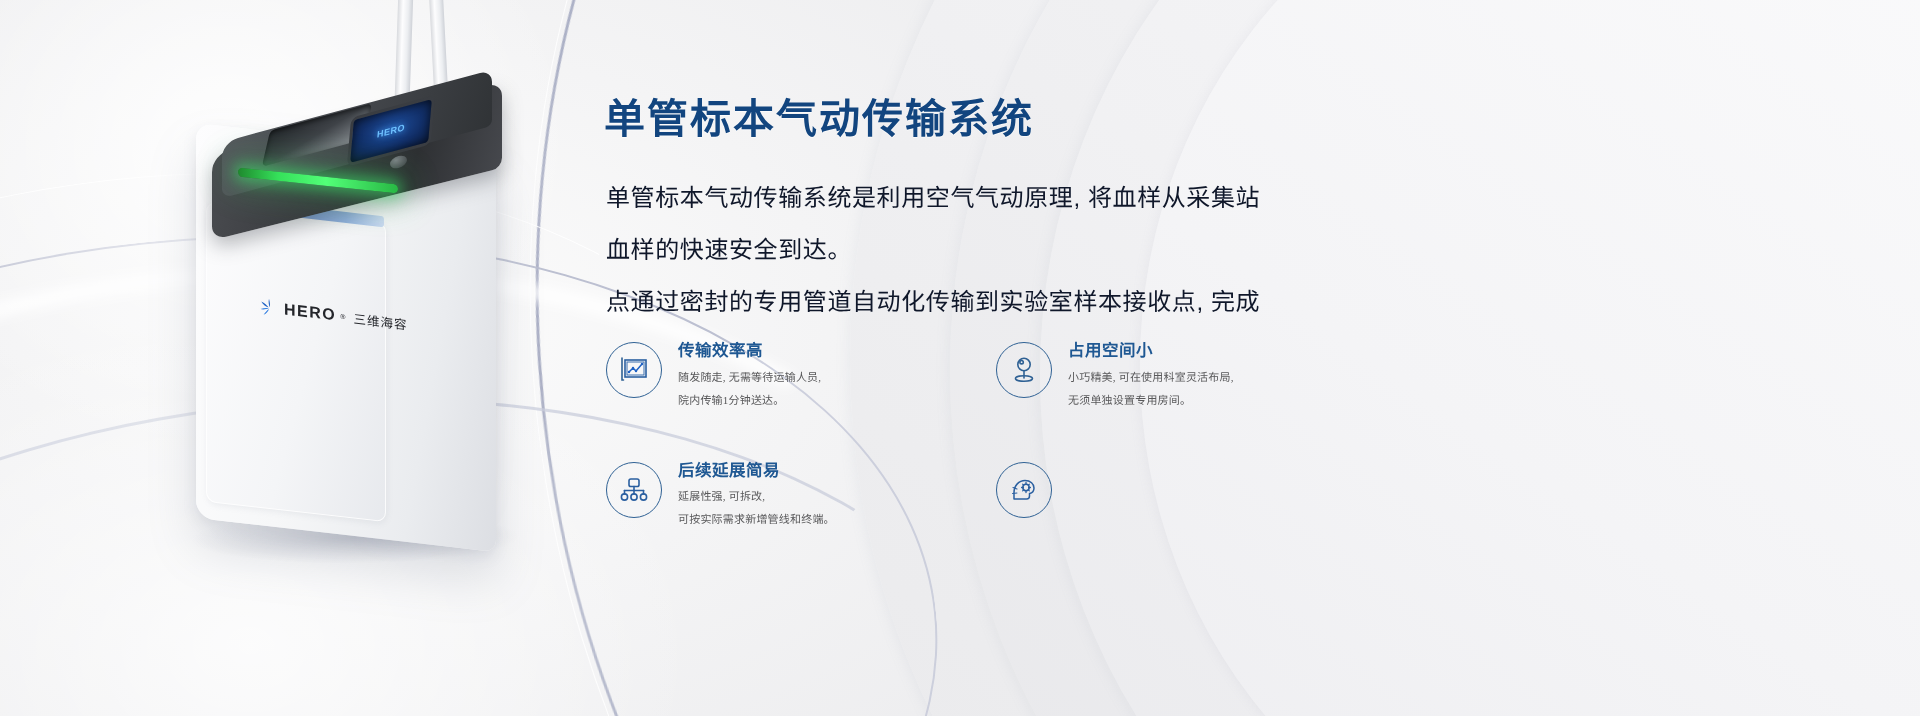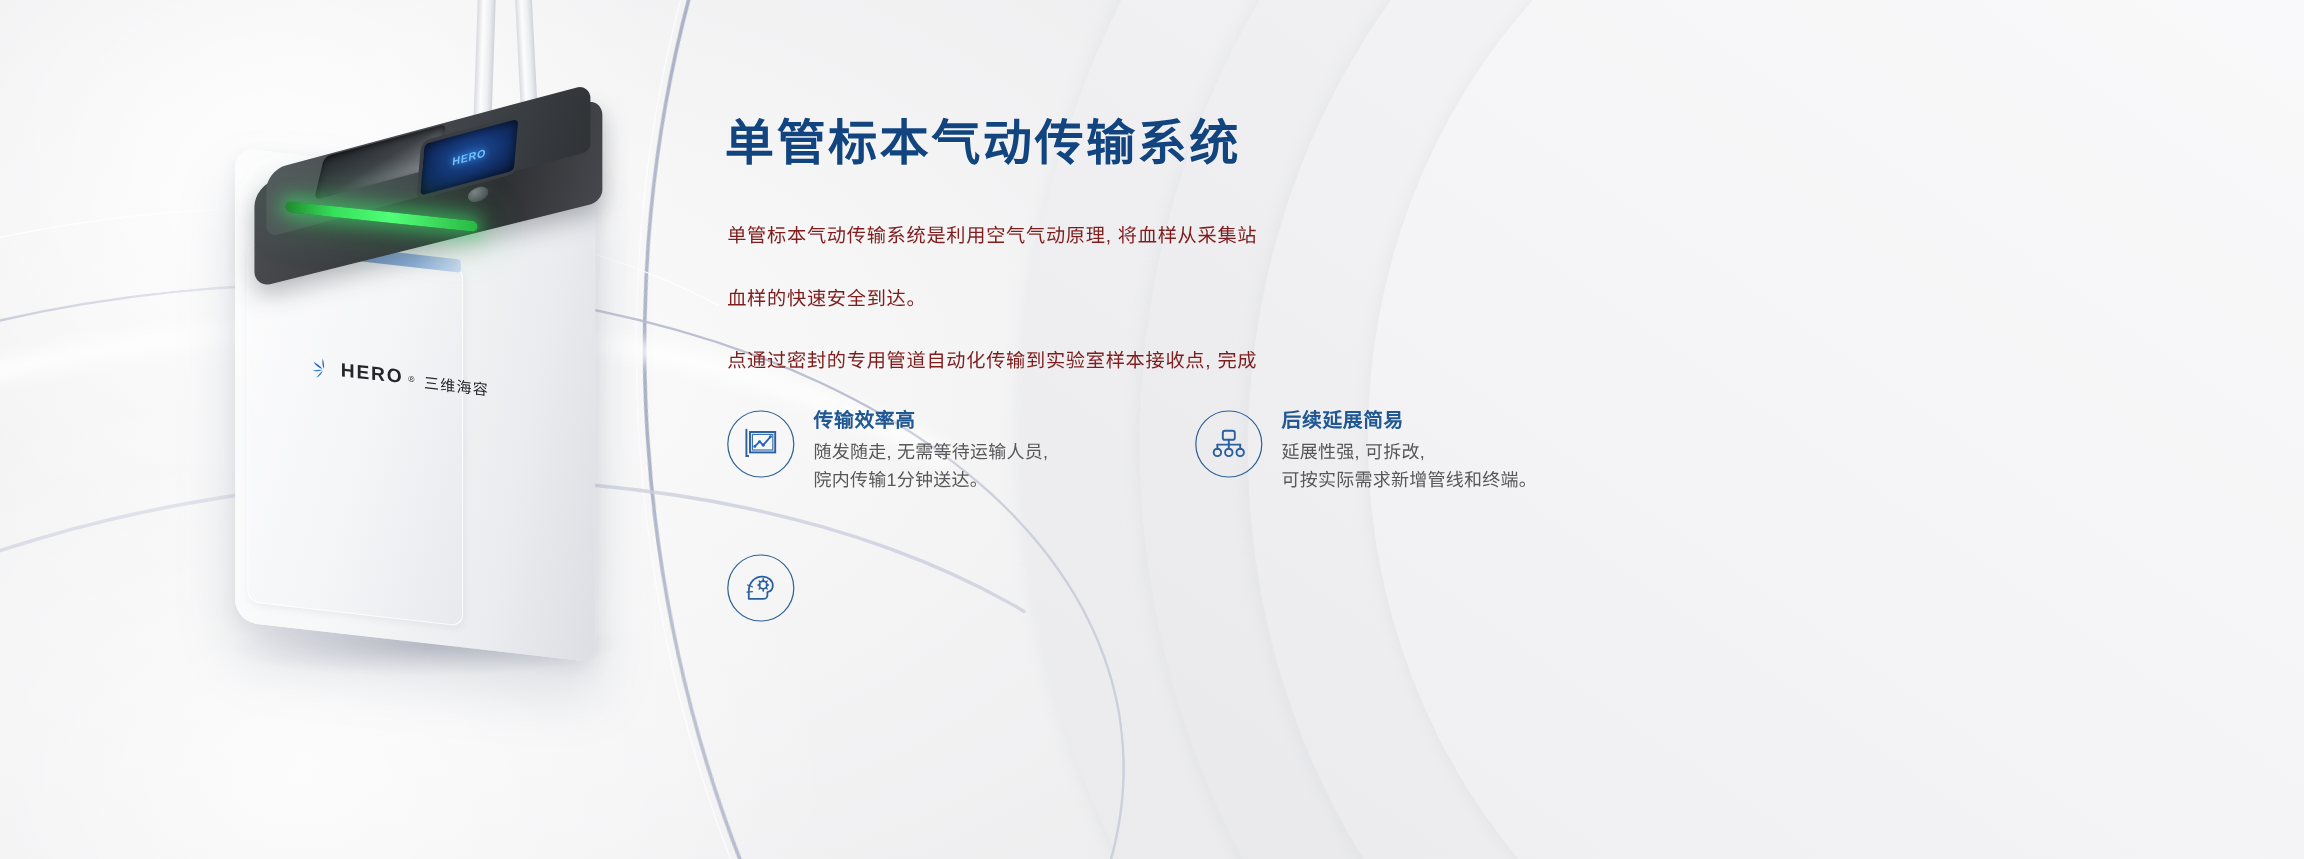--- a/index.html
+++ b/index.html
@@ -251,50 +251,51 @@
     position:absolute; left:0; top:95px;
     font-size:41px; font-weight:bold;
     color:#12457f;
     letter-spacing:2px;
     line-height:1.2;
     text-shadow:0 1px 0 rgba(255,255,255,.6);
   }
   .desc {
     position:absolute; left:2px; top:172px;
     width:660px;
-    font-size:16px;
-    color:#7f1d1d;
+    font-size:24px;
+    color:#0f172a;
     line-height:52px;
     letter-spacing:.6px;
   }
 
   .features {
     position:absolute; left:2px; top:340px;
     width:740px;
     display:grid;
     grid-template-columns:390px 350px;
     grid-template-rows:auto auto;
     row-gap:48px;
+    font-family:Liberation Serif, serif;
   }
   .feature { display:flex; align-items:flex-start; gap:16px; }
   .feat-icon {
     flex:0 0 auto;
     width:56px; height:56px;
     border:1.6px solid #2f6194;
     border-radius:50%;
     display:flex; align-items:center; justify-content:center;
     margin-top:2px;
   }
   .feat-text { padding-top:1px; }
   .feat-title {
     font-size:16.5px; font-weight:bold; color:#1f5893;
     letter-spacing:.5px; margin-bottom:4px; line-height:1.25;
   }
   .feat-desc {
-    font-size:15px; color:#58585a; line-height:23px; letter-spacing:.2px;
+    font-size:11px; color:#58585a; line-height:23px; letter-spacing:.2px;
   }
   .feat-desc div { white-space:nowrap; }
 </style>
 </head>
 <body>
 
 <div id="stage">
 
   <div class="bg-base"></div>
   <div class="lobe1"></div>
@@ -367,20 +368,37 @@
         </span>
         <div class="feat-text">
           <div class="feat-title">传输效率高</div>
           <div class="feat-desc">
             <div>随发随走, 无需等待运输人员,</div>
             <div>院内传输1分钟送达。</div>
           </div>
         </div>
       </div>
 
+      <div class="feature">
+        <span class="feat-icon">
+          <svg width="30" height="30" viewBox="0 0 30 30" fill="none" stroke="#2f6194" stroke-width="1.6">
+            <circle cx="15" cy="9.5" r="6.2"></circle>
+            <circle cx="12.6" cy="7.2" r="1.7"></circle>
+            <path d="M15 15.7 V23" stroke-linecap="round"></path>
+            <ellipse cx="15" cy="23.5" rx="8.5" ry="2.8"></ellipse>
+          </svg>
+        </span>
+        <div class="feat-text">
+          <div class="feat-title">占用空间小</div>
+          <div class="feat-desc">
+            <div>小巧精美, 可在使用科室灵活布局,</div>
+            <div>无须单独设置专用房间。</div>
+          </div>
+        </div>
+      </div>
 
       <div class="feature">
         <span class="feat-icon">
           <svg width="32" height="28" viewBox="0 0 32 28" fill="none" stroke="#2a5fa0" stroke-width="1.6">
             <rect x="11" y="3" width="10" height="7.5" rx="1.8"></rect>
             <path d="M16 10.5 V14.5" stroke-linecap="round"></path>
             <path d="M6.5 14.5 H25.5" stroke-linecap="round"></path>
             <path d="M6.5 14.5 V18" stroke-linecap="round"></path>
             <path d="M16 14.5 V18" stroke-linecap="round"></path>
             <path d="M25.5 14.5 V18" stroke-linecap="round"></path>

